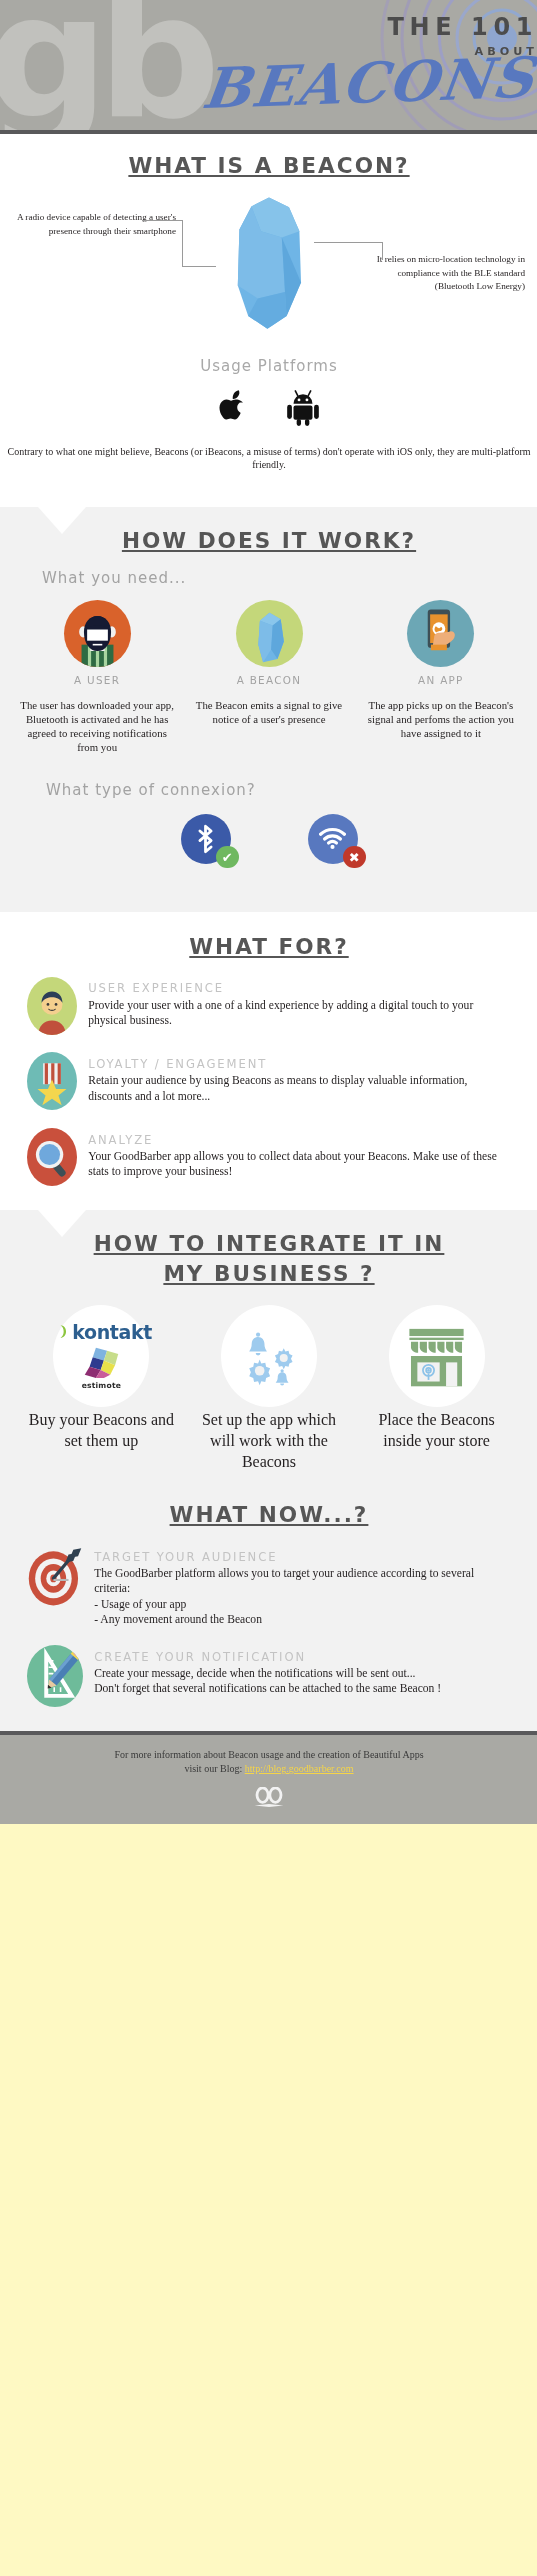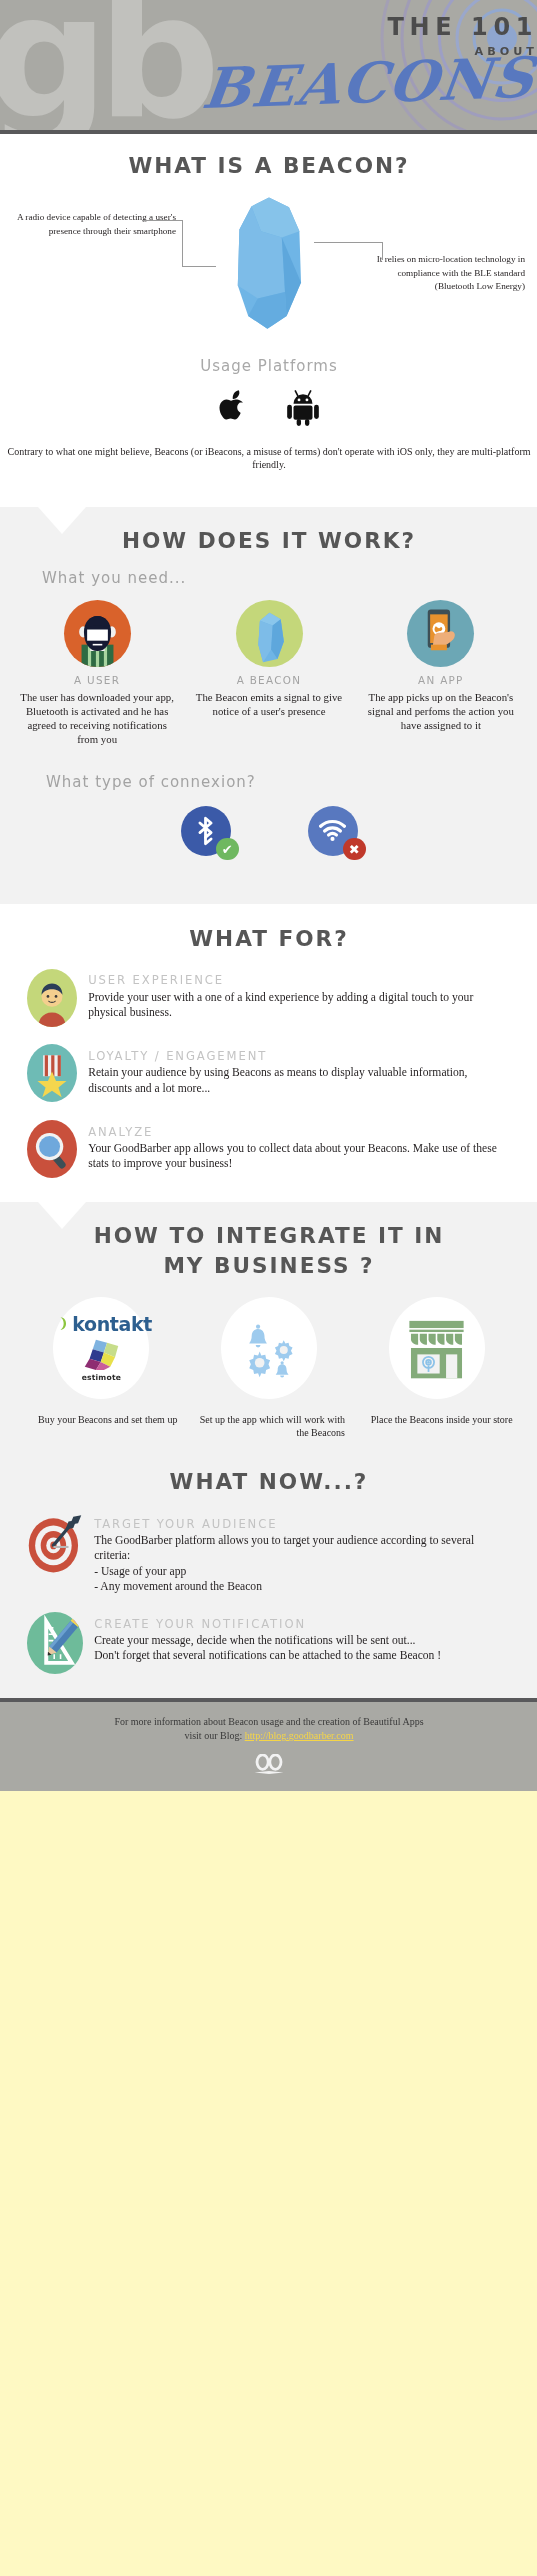--- a/index.html
+++ b/index.html
@@ -110,20 +110,21 @@
     border-top: 27px solid #ffffff;
     z-index: 4;
   }
   .sec-title {
     font-family: "DejaVu Sans", sans-serif;
     font-weight: 700;
     font-size: 21.6px;
     letter-spacing: 2px;
     color: #565656;
     text-align: center;
+    text-decoration: underline;
   }
 
   
   .wib { padding: 19px 0 14.4px; }
   .wib-diagram {
     position: relative;
     height: 160px;
     margin-top: 14.4px;
   }
   .beacon-shape {
@@ -203,21 +204,21 @@
     overflow: hidden;
   }
   .col-label {
     margin-top: 7.2px;
     font-family: "DejaVu Sans", sans-serif;
     font-size: 10.4px;
     letter-spacing: 1.3px;
     color: #a3a3a3;
   }
   .col-text {
-    margin-top: 4px;
+    margin-top: 12px;
     font-family: "Liberation Serif", serif;
     font-size: 10.8px;
     line-height: 1.3;
     color: #231f20;
   }
   .connex-title {
     margin: 27px 0 0 46px;
     font-family: "DejaVu Sans", sans-serif;
     font-size: 15px;
     letter-spacing: 1px;
@@ -288,26 +289,25 @@
     border-radius: 50%;
     background: #ffffff;
     margin: 0 auto;
     display: flex;
     flex-direction: column;
     align-items: center;
     justify-content: center;
     gap: 3.2px;
   }
   .hti-text {
-    margin-top: 14px;
+    margin-top: 2px;
     font-family: "Liberation Serif", serif;
-    font-size: 10px;
+    font-size: 16px;
     line-height: 1.32;
     color: #231f20;
-    text-align: right;
   }
 
   
   .footer {
     background: #a9a9a4;
     padding: 13px 0 16px;
     text-align: center;
     border-top: 4px solid #59595b;
   }
   .footer-text {

